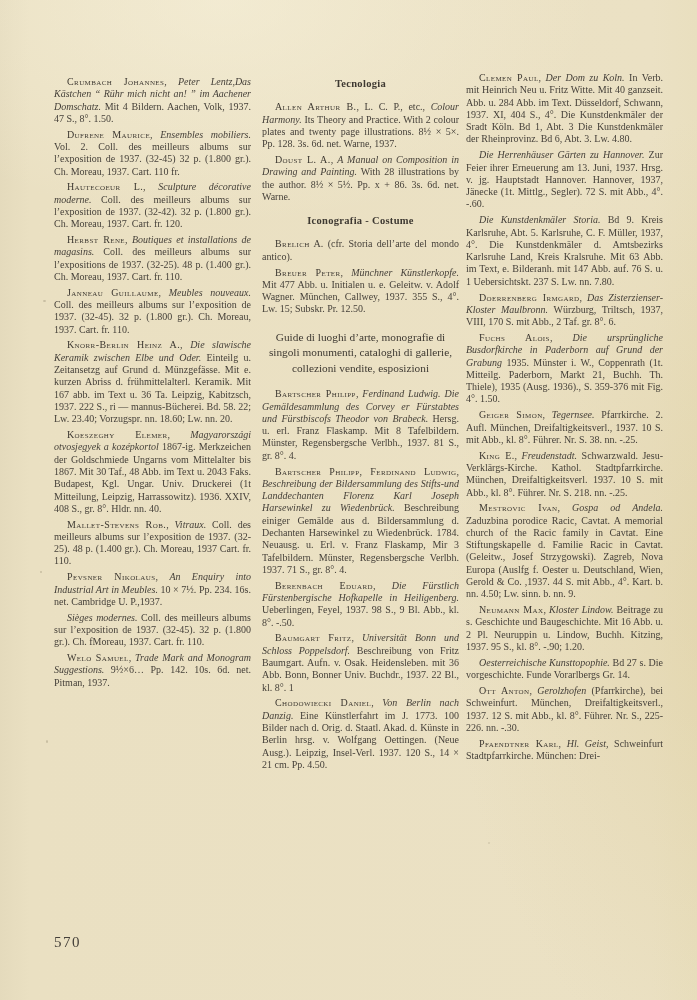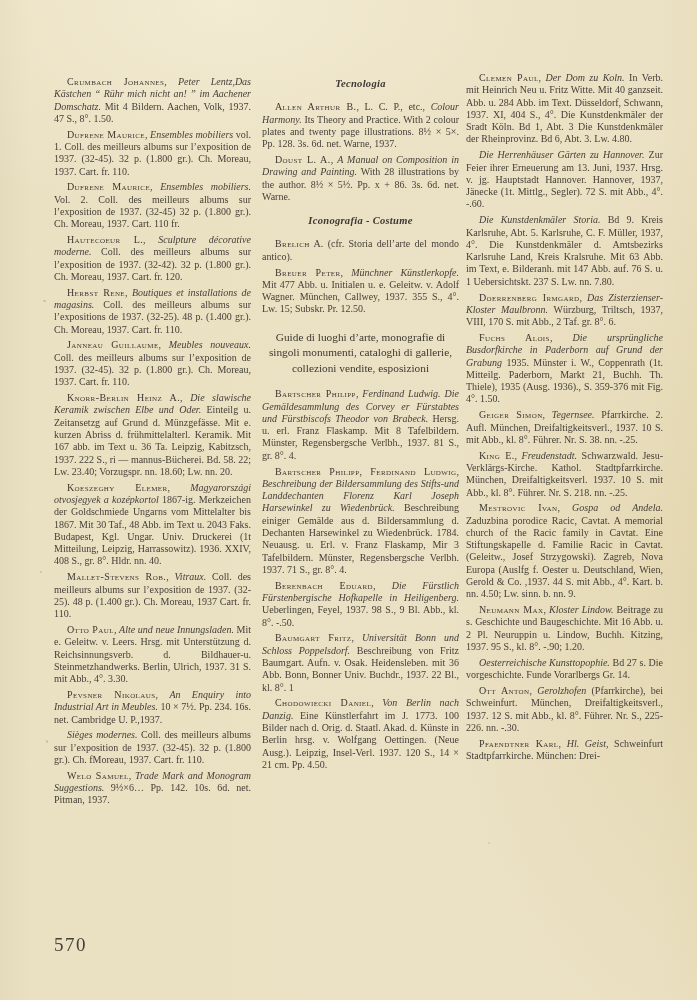--- a/index.html
+++ b/index.html
@@ -26,53 +26,50 @@
   .col[data-column="1"]{left:262px;}
   .col[data-column="2"]{left:466px;top:72px;}
   .entry{margin:0 0 3.5px 0;text-indent:13px;}
   .entry .sc{font-variant:small-caps;letter-spacing:.4px;color:#3d3831;}
   .entry .i{font-style:italic;}
   .entry .r{font-style:normal;}
   .heading{
     font-weight:bold;text-align:center;text-indent:0;
     font-size:10.5px;letter-spacing:.3px;color:#3d3831;
     margin:2px 0 11px 0;
-    font-style:italic;
   }
   .heading.mid{margin:12px 0 11px 0;}
   .heading-lg{
     font-weight:normal;text-align:center;text-indent:0;
     font-size:11.3px;line-height:15.5px;color:#3d3831;
     margin:14px 0 12px 0;
   }
   .page-number{
     position:absolute;left:54px;top:934px;
-    font-size:19px;letter-spacing:1.5px;color:#45403a;
+    font-size:15px;letter-spacing:1.5px;color:#45403a;
   }
   .speck{position:absolute;border-radius:50%;background:rgba(110,100,80,.28);filter:blur(.4px);}
   .s1{left:43px;top:300px;width:3px;height:2px;}
   .s2{left:40px;top:571px;width:2px;height:2px;}
   .s3{left:46px;top:740px;width:2px;height:3px;}
   .s4{left:488px;top:842px;width:2px;height:2px;background:rgba(110,100,80,.18);}
 </style>
 </head>
 <body>
 
 <div class="page">
   <div class="col" data-column="0">
       <p class="entry"><span class="sc">Crumbach Johannes</span><span class="r">, </span><span class="i">Peter Lentz,Das Kästchen “ Rühr mich nicht an! ” im Aachener Domschatz.</span><span class="r"> Mit 4 Bildern. Aachen, Volk, 1937. 47 S., 8°. 1.50.</span></p>
-      <p class="entry"><span class="sc">Dufrene Maurice</span><span class="r">, </span><span class="i">Ensembles mobiliers</span><span class="r"> vol. 1. Coll. des meilleurs albums sur l’exposition de 1937. (32-45). 32 p. (1.800 gr.). Ch. Moreau, 1937. Cart. fr. 110.</span></p>
       <p class="entry"><span class="sc">Dufrene Maurice</span><span class="r">, </span><span class="i">Ensembles mobiliers.</span><span class="r"> Vol. 2. Coll. des meilleurs albums sur l’exposition de 1937. (32-45) 32 p. (1.800 gr.). Ch. Moreau, 1937. Cart. 110 fr.</span></p>
       <p class="entry"><span class="sc">Hautecoeur L.</span><span class="r">, </span><span class="i">Sculpture décorative moderne.</span><span class="r"> Coll. des meilleurs albums sur l’exposition de 1937. (32-42). 32 p. (1.800 gr.). Ch. Moreau, 1937. Cart. fr. 120.</span></p>
       <p class="entry"><span class="sc">Herbst Rene</span><span class="r">, </span><span class="i">Boutiques et installations de magasins.</span><span class="r"> Coll. des meilleurs albums sur l’expositions de 1937. (32-25). 48 p. (1.400 gr.). Ch. Moreau, 1937. Cart. fr. 110.</span></p>
       <p class="entry"><span class="sc">Janneau Guillaume</span><span class="r">, </span><span class="i">Meubles nouveaux.</span><span class="r"> Coll. des meilleurs albums sur l’exposition de 1937. (32-45). 32 p. (1.800 gr.). Ch. Moreau, 1937. Cart. fr. 110.</span></p>
       <p class="entry"><span class="sc">Knorr-Berlin Heinz A.</span><span class="r">, </span><span class="i">Die slawische Keramik zwischen Elbe und Oder.</span><span class="r"> Einteilg u. Zeitansetzg auf Grund d. Münzgefässe. Mit e. kurzen Abriss d. frühmittelalterl. Keramik. Mit 167 abb. im Text u. 36 Ta. Leipzig, Kabitzsch, 1937. 222 S., ri — mannus-Bücherei. Bd. 58. 22; Lw. 23.40; Vorzugspr. nn. 18.60; Lw. nn. 20.</span></p>
       <p class="entry"><span class="sc">Koeszeghy Elemer</span><span class="r">, </span><span class="i">Magyarországi otvosjegyek a kozépkortol</span><span class="r"> 1867-ig. Merkzeichen der Goldschmiede Ungarns vom Mittelalter bis 1867. Mit 30 Taf., 48 Abb. im Text u. 2043 Faks. Budapest, Kgl. Ungar. Univ. Druckerei (1t Mitteilung, Leipzig, Harrassowitz). 1936. XXIV, 408 S., gr. 8°. Hldr. nn. 40.</span></p>
       <p class="entry"><span class="sc">Mallet-Stevens Rob.</span><span class="r">, </span><span class="i">Vitraux.</span><span class="r"> Coll. des meilleurs albums sur l’exposition de 1937. (32-25). 48 p. (1.400 gr.). Ch. Moreau, 1937 Cart. fr. 110.</span></p>
-      <p class="entry"><span class="sc">Otto Paul</span><span class="r">, </span><span class="i">Alte und neue Innungsladen.</span><span class="r"> Mit e. Geleitw. v. Leers. Hrsg. mit Unterstützung d. Reichsinnungsverb. d. Bildhauer-u. Steinmetzhandwerks. Berlin, Ulrich, 1937. 31 S. mit Abb., 4°. 3.30.</span></p>
       <p class="entry"><span class="sc">Pevsner Nikolaus</span><span class="r">, </span><span class="i">An Enquiry into Industrial Art in Meubles.</span><span class="r"> 10 × 7½. Pp. 234. 16s. net. Cambridge U. P.,1937.</span></p>
       <p class="entry"><span class="i">Sièges modernes.</span><span class="r"> Coll. des meilleurs albums sur l’exposition de 1937. (32-45). 32 p. (1.800 gr.). Ch. fMoreau, 1937. Cart. fr. 110.</span></p>
       <p class="entry"><span class="sc">Welo Samuel</span><span class="r">, </span><span class="i">Trade Mark and Monogram Suggestions.</span><span class="r"> 9½×6… Pp. 142. 10s. 6d. net. Pitman, 1937.</span></p>
     </div>
   <div class="col" data-column="1">
       <div class="heading">Tecnologia</div>
       <p class="entry"><span class="sc">Allen Arthur B.</span><span class="r">, L. C. P., etc., </span><span class="i">Colour Harmony.</span><span class="r"> Its Theory and Practice. With 2 colour plates and twenty page illustrations. 8½ × 5×. Pp. 128. 3s. 6d. net. Warne, 1937.</span></p>
       <p class="entry"><span class="sc">Doust L. A.</span><span class="r">, </span><span class="i">A Manual on Composition in Drawing and Painting.</span><span class="r"> With 28 illustrations by the author. 8½ × 5½. Pp. x + 86. 3s. 6d. net. Warne.</span></p>
       <div class="heading mid">Iconografia - Costume</div>
       <p class="entry"><span class="sc">Brelich</span><span class="r"> A. (cfr. Storia dell’arte del mondo antico).</span></p>

